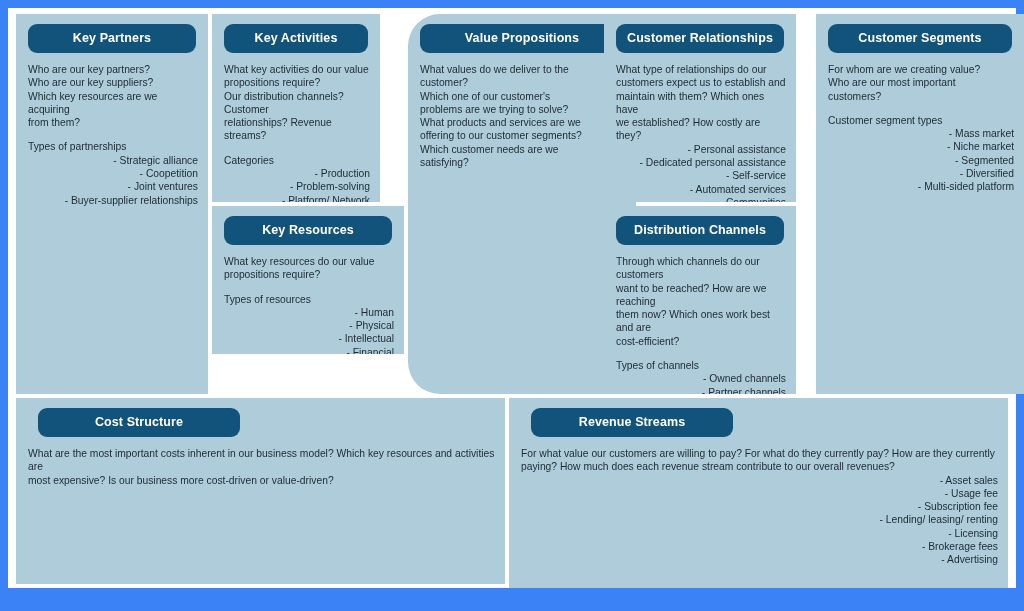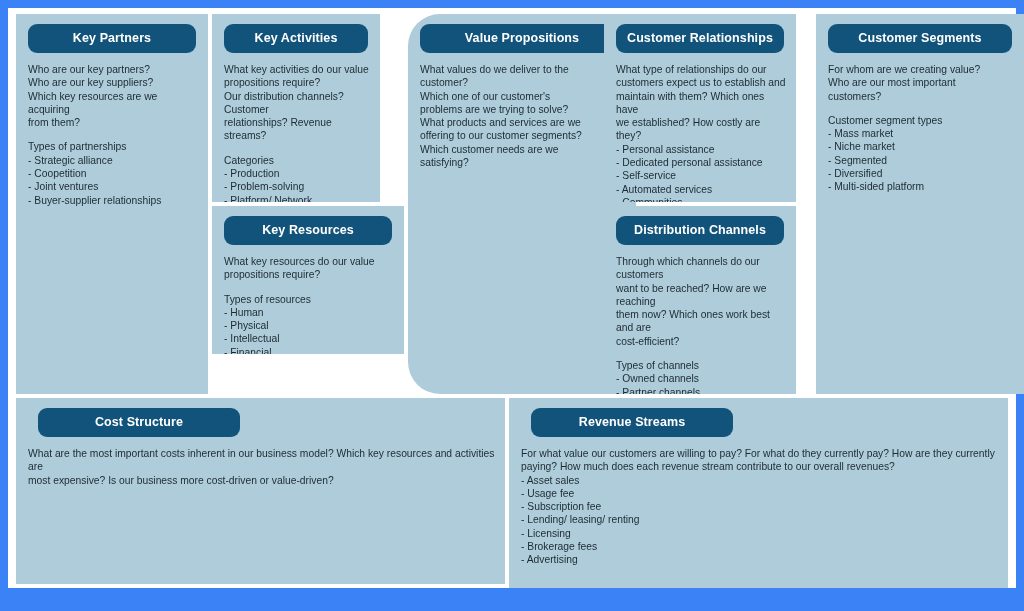--- a/index.html
+++ b/index.html
@@ -76,20 +76,21 @@
   }
   .list {
     list-style: none;
     margin: 0;
     padding: 0;
   }
   .list li {
     margin: 0;
     padding: 0;
     white-space: nowrap;
+    text-align: right;
   }
   .lead-in {
     margin: 0;
   }
 
   
   .panel-wide .body-text {
     margin-left: 2px;
   }
 </style>

